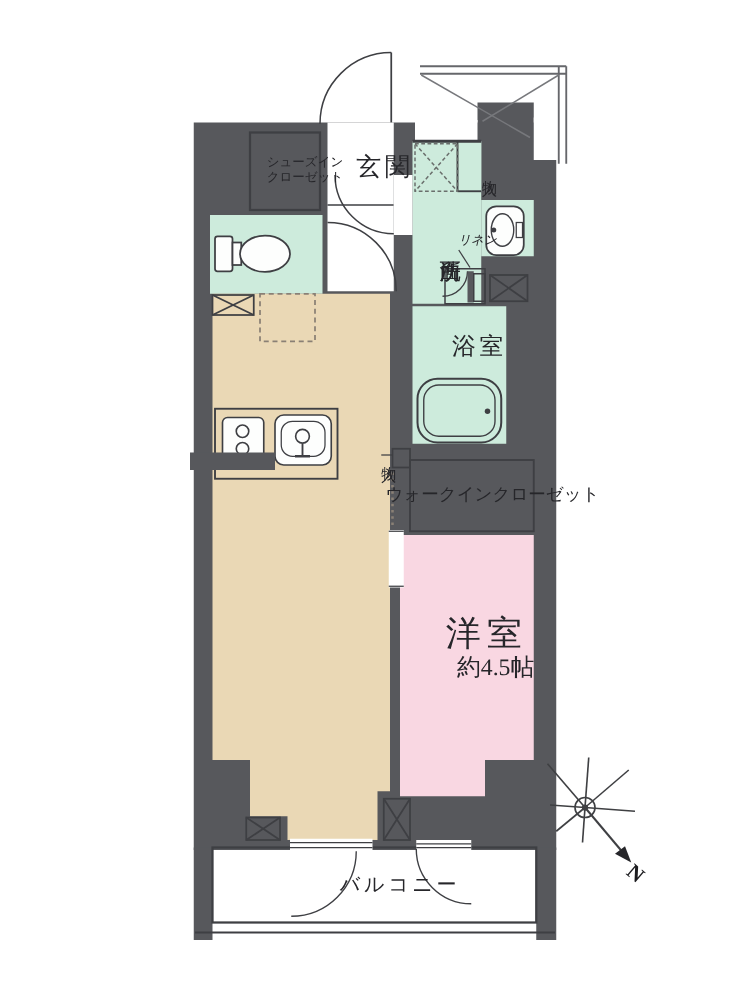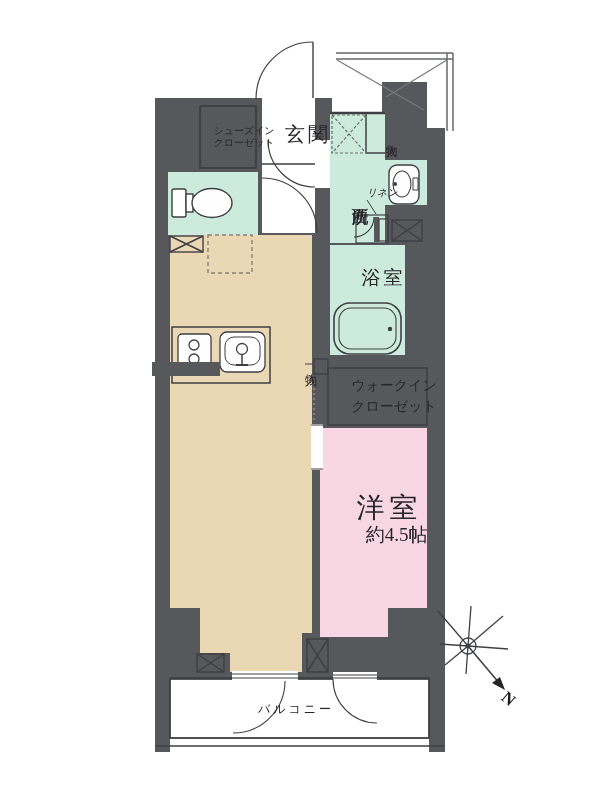--- a/index.html
+++ b/index.html
@@ -207,23 +207,23 @@
 
 <div class="lbl vert" style="left:366px;top:114px;width:19px;height:42px;font-size:12px;">物入</div>
 
 <div class="lbl" style="left:352px;top:186px;width:28px;height:13px;font-size:10px;font-style:italic;">リネン</div>
 
 <div class="lbl" style="left:331px;top:266px;width:73px;height:24px;font-size:19px;letter-spacing:3px;">浴室</div>
 
 
 <div class="lbl vert" style="left:286px;top:346px;width:18px;height:36px;font-size:12px;">物入</div>
 
-<div class="lbl" style="left:329px;top:372px;width:98px;height:48px;font-size:14px;flex-direction:column;line-height:1.5;">
+<div class="lbl" style="left:329px;top:372px;width:98px;height:48px;font-size:14px;line-height:1.5;">
   <div>ウォークイン</div>
   <div>クローゼット</div>
 </div>
 
 <div class="lbl" style="left:320px;top:495px;width:107px;height:26px;font-size:28px;letter-spacing:5px;">洋室</div>
 <div class="lbl" style="left:320px;top:524px;width:121px;height:22px;font-size:19px;">約4.5帖</div>
 
-<div class="lbl" style="left:190px;top:695px;width:180px;height:28px;font-size:12px;letter-spacing:3px;">バルコニー</div>
+<div class="lbl" style="left:214px;top:695px;width:180px;height:28px;font-size:16px;letter-spacing:3px;">バルコニー</div>
 
 </div>
 
 </body></html>

